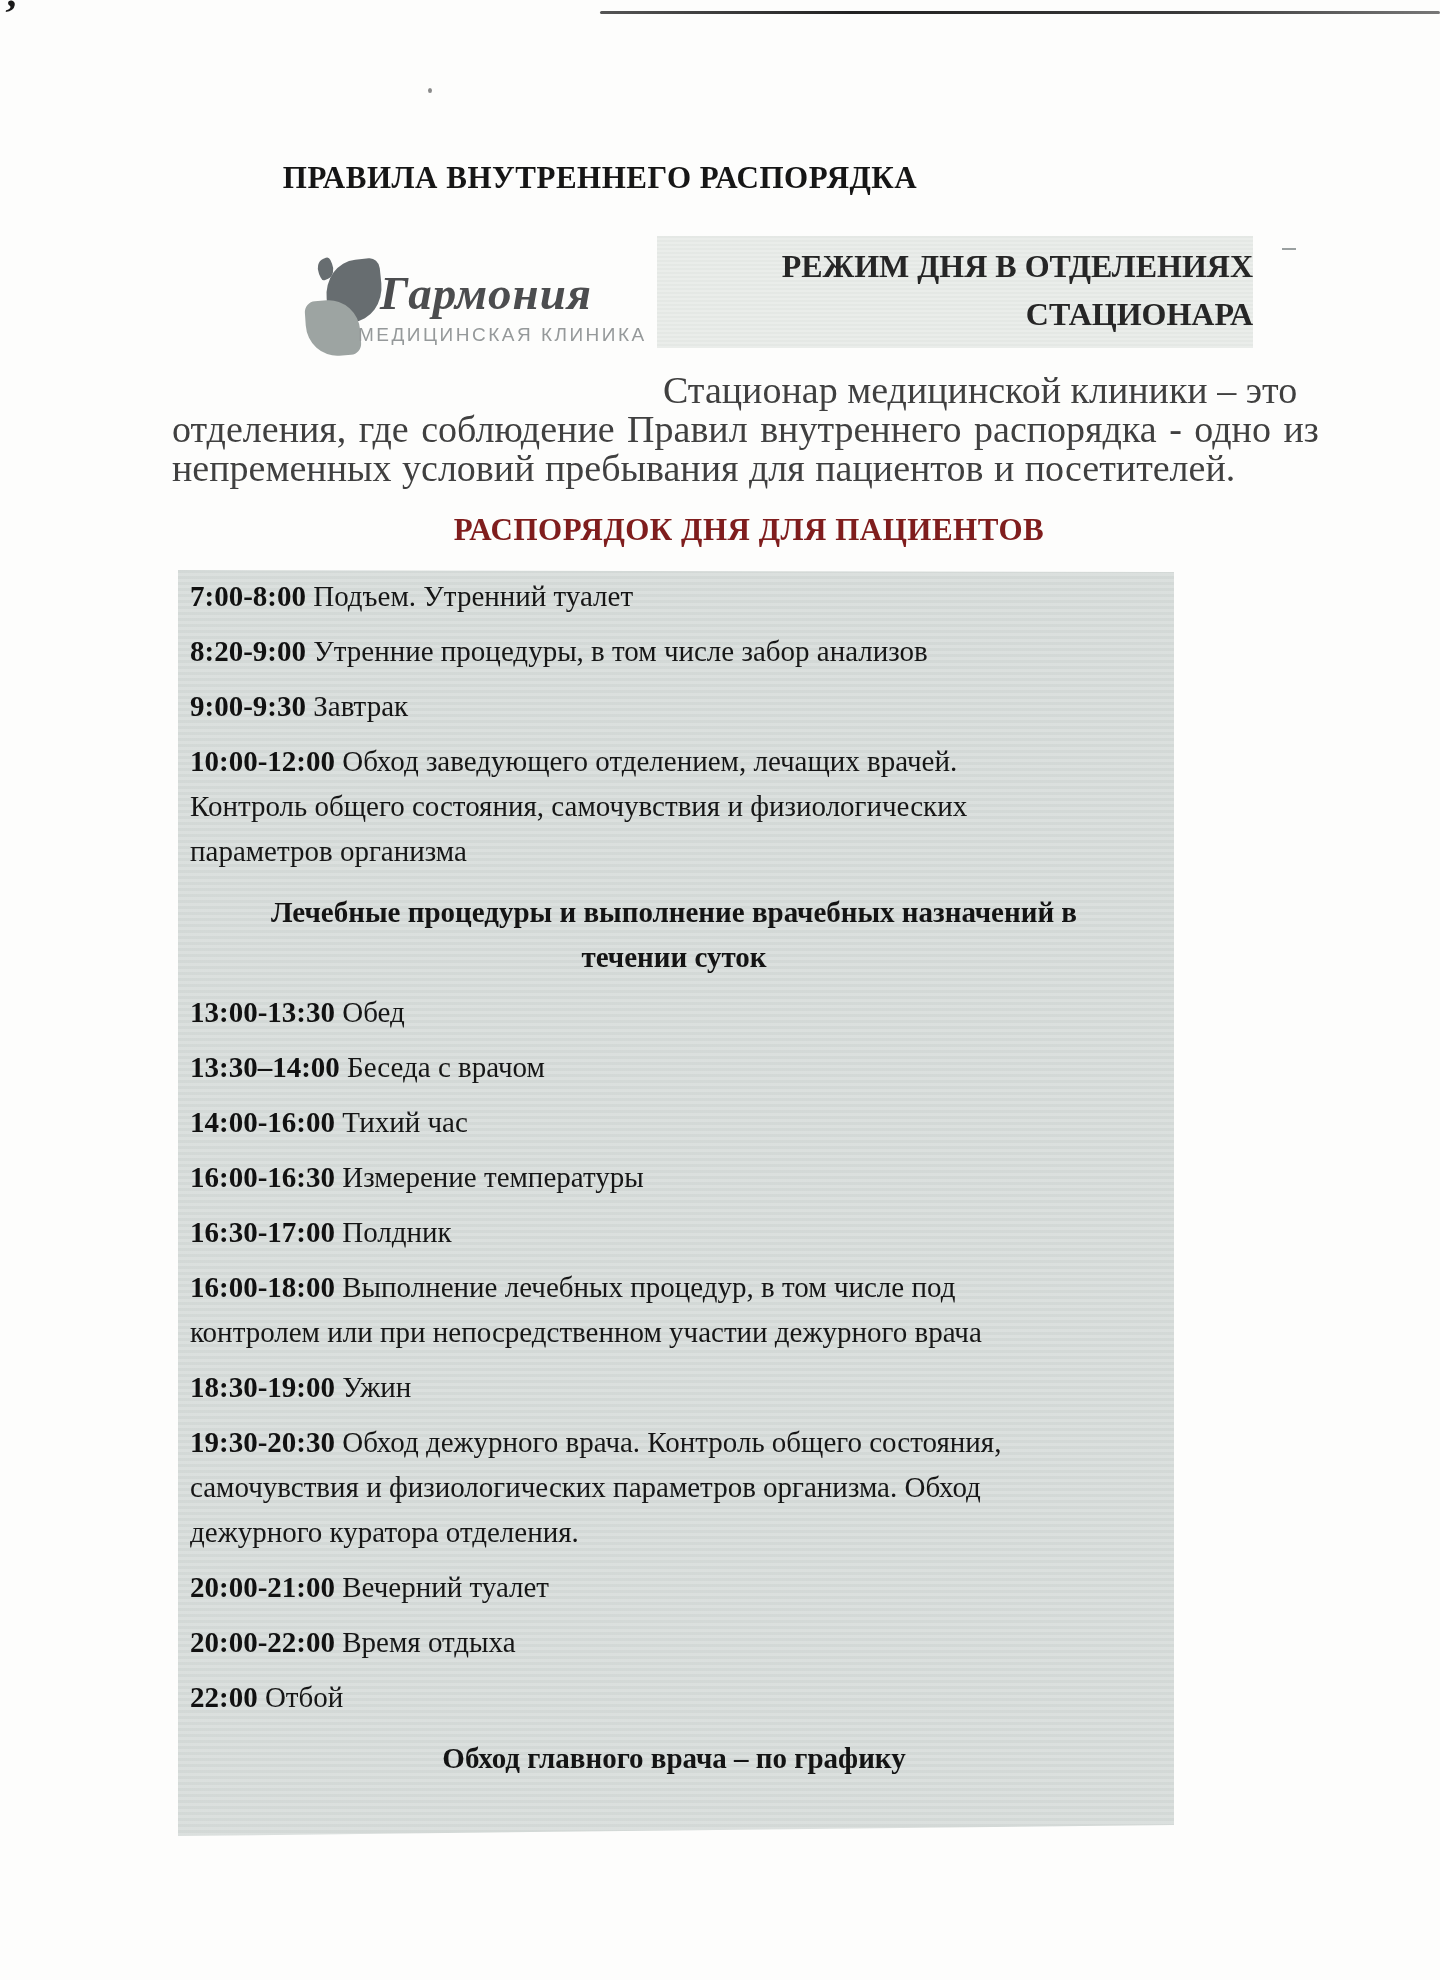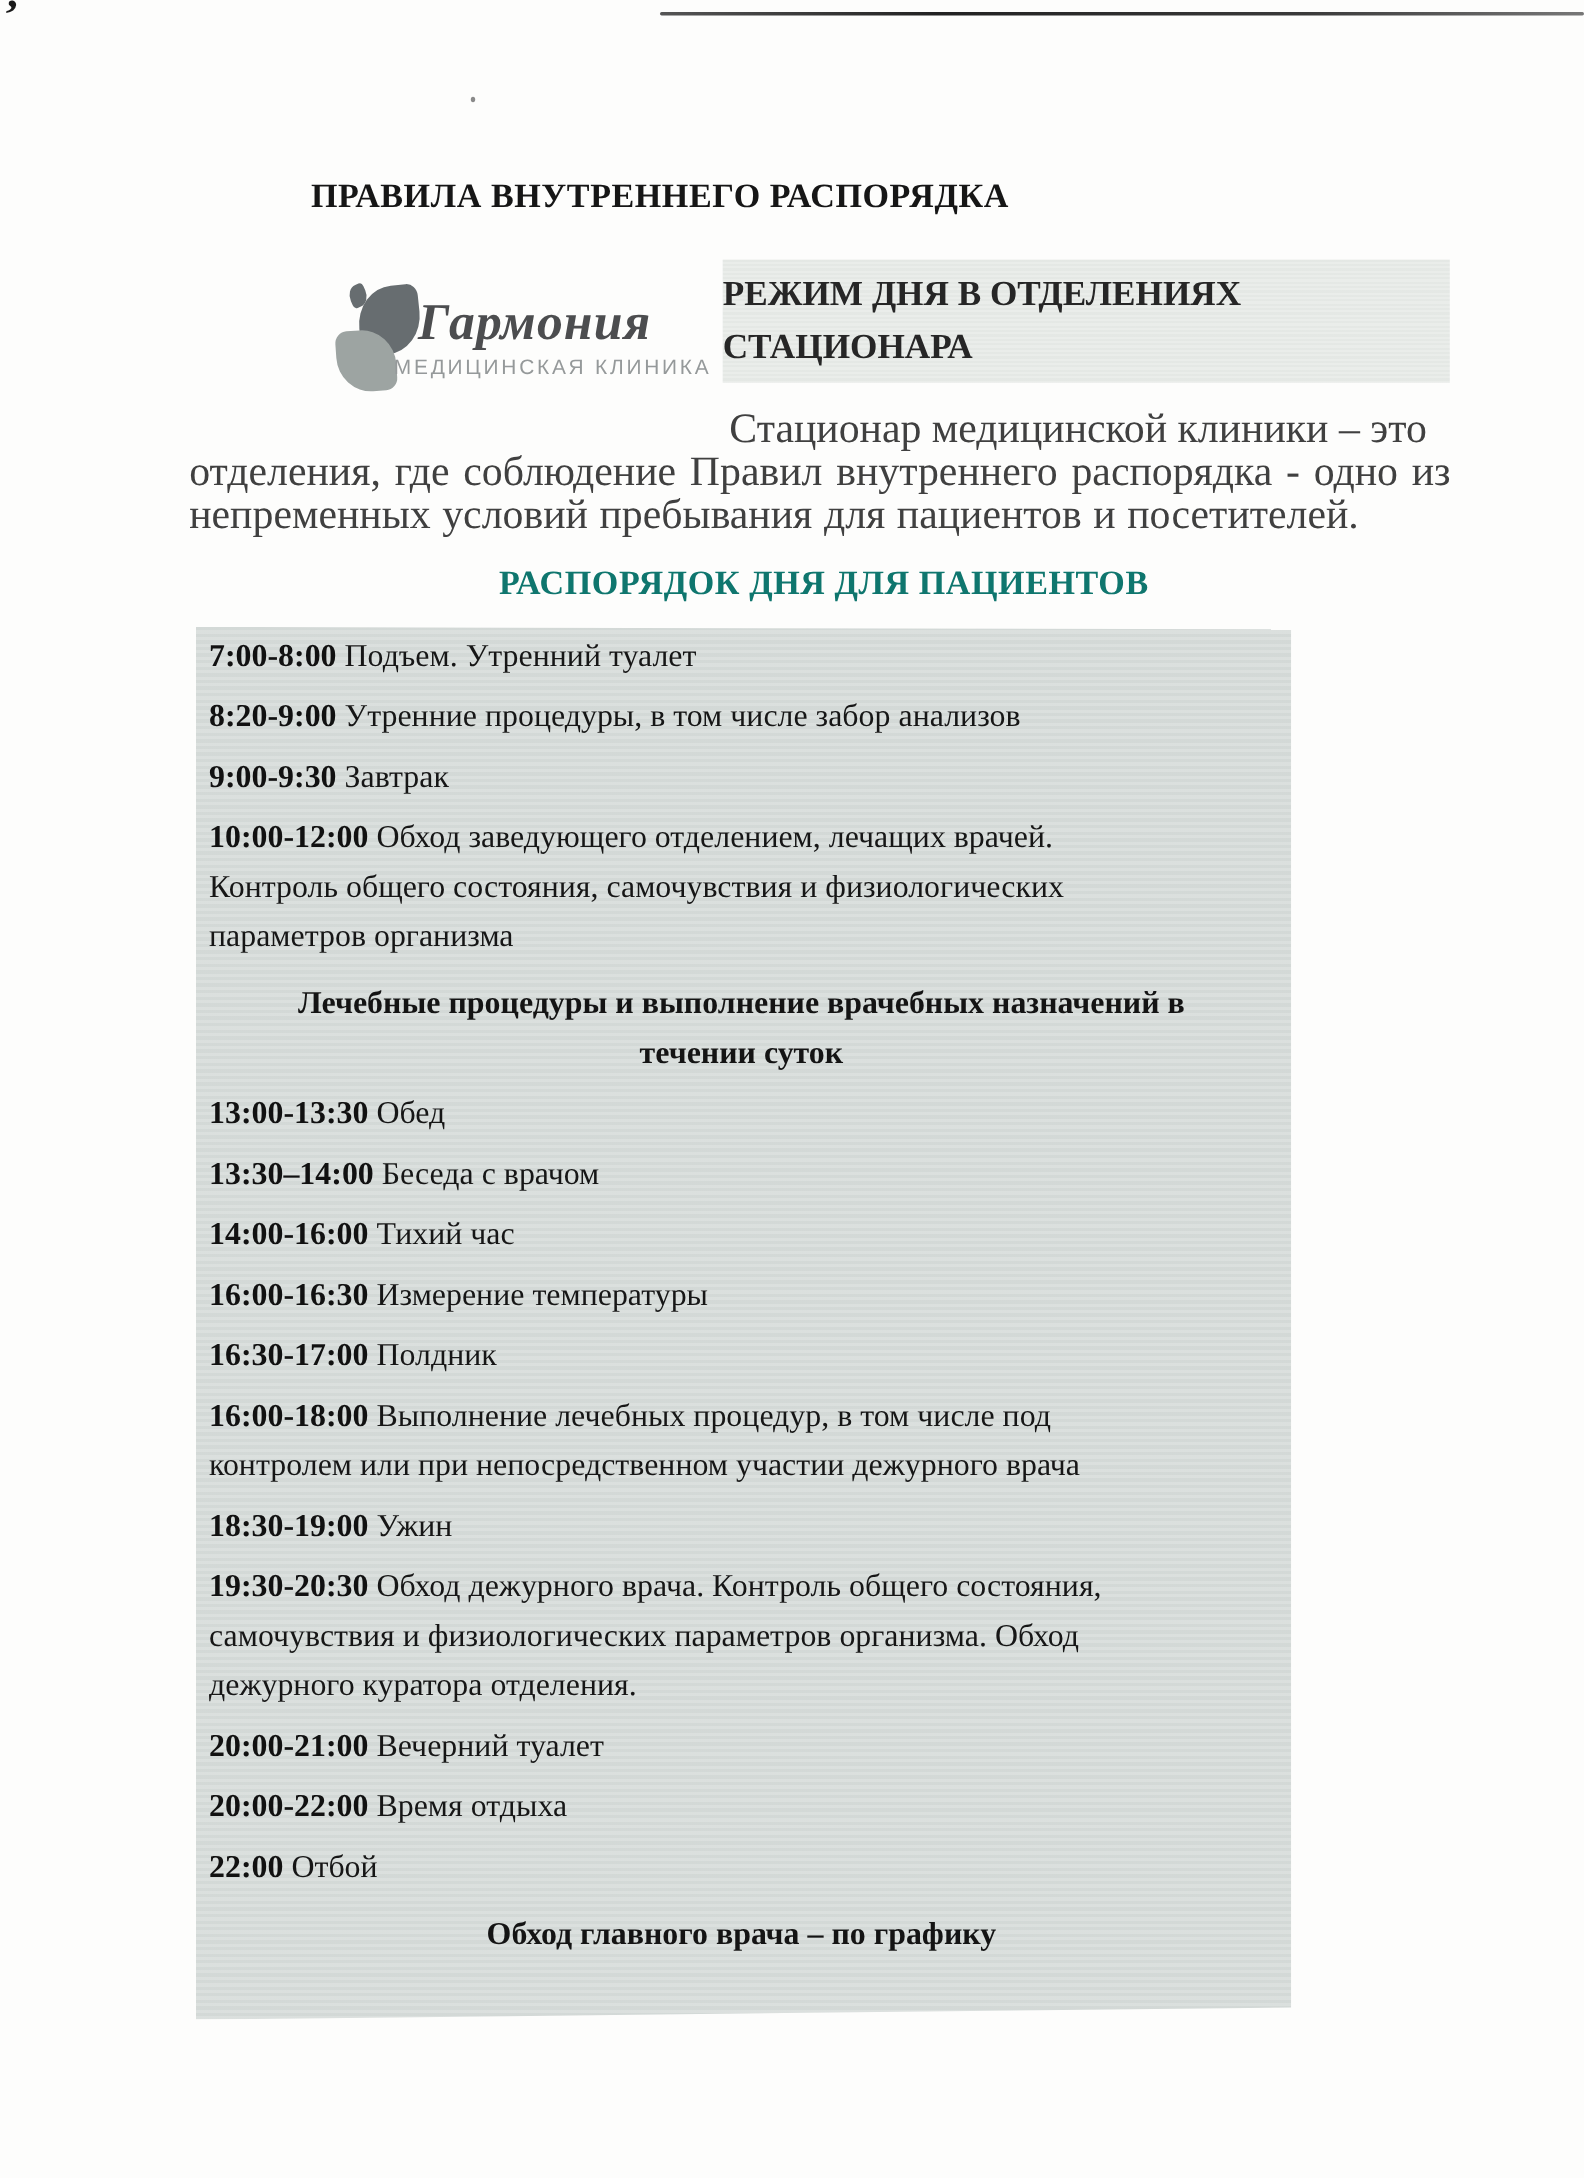--- a/index.html
+++ b/index.html
@@ -63,38 +63,38 @@
     font-size:47px;color:#4c4d4f;
     letter-spacing:1px;white-space:nowrap;
   }
   .logo-subtitle{
     position:absolute;left:58px;top:72px;
     font-family:"Liberation Sans","DejaVu Sans",sans-serif;
     font-size:19px;color:#95999a;letter-spacing:2.5px;white-space:nowrap;
   }
   
   .header-box{
-    position:absolute;left:657px;top:236px;width:661px;height:112px;
+    position:absolute;left:657px;top:236px;width:596px;height:112px;
     background:#e9ece9;
     background-image:repeating-linear-gradient(0deg,rgba(255,255,255,.05) 0 2px,rgba(90,110,100,.03) 2px 4px);
-    text-align:left;
+    text-align:right;
   }
   .header-box .hb-line{
     font-size:32px;font-weight:bold;color:#262626;line-height:48px;
   }
   .header-box .hb-line:first-child{margin-top:6px;}
   
   .intro-line{position:absolute;font-size:38px;color:#404040;white-space:nowrap;}
   .intro-l1{left:663px;top:368px;}
   .intro-l2{left:172px;top:407px;word-spacing:3px;}
   .intro-l3{left:172px;top:446px;word-spacing:1px;}
   
   .section-heading{
     position:absolute;left:178px;top:512px;width:1142px;
-    text-align:center;font-size:31px;font-weight:bold;color:#0f766e;
+    text-align:center;font-size:31px;font-weight:bold;color:#7f1d1d;
     letter-spacing:.5px;
   }
   
   .schedule-box{
     position:absolute;left:178px;top:570px;width:996px;height:1266px;
     background-color:#d9dedc;
     background-image:repeating-linear-gradient(0deg,rgba(255,255,255,.05) 0 3px,rgba(70,90,85,.04) 3px 6px);
     clip-path:polygon(0 0,100% 2px,100% calc(100% - 11px),0 100%);
     box-sizing:border-box;
     padding:4px 16px 0 12px;

